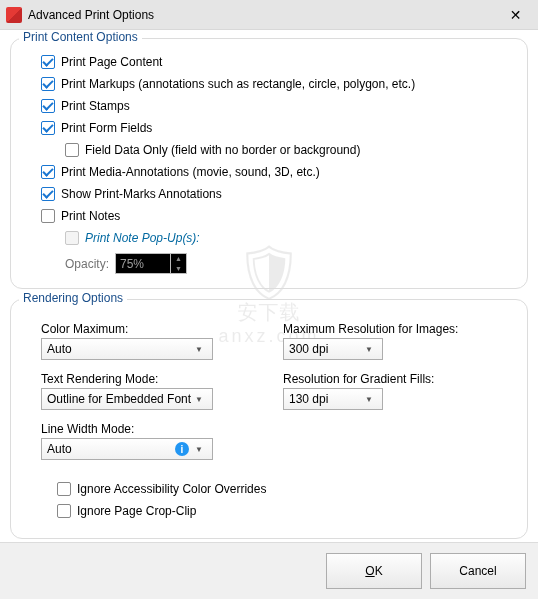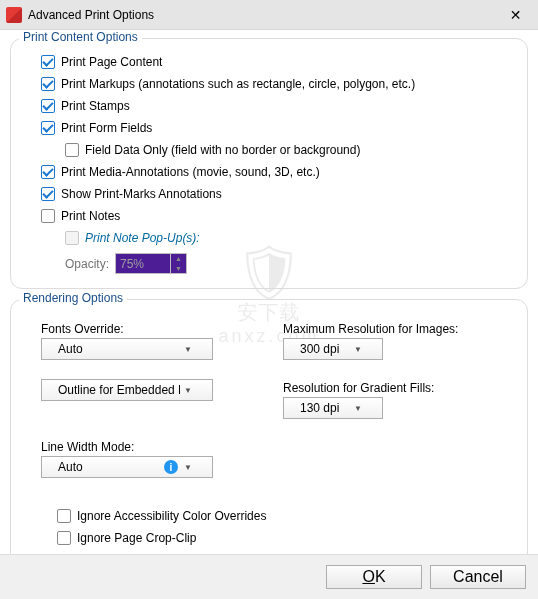--- a/index.html
+++ b/index.html
@@ -88,21 +88,21 @@
 .opacity-row {
   display: flex;
   align-items: center;
   padding: 4px 0 2px 42px;
   gap: 6px;
 }
 .opacity-row .lbl { color: #737373; }
 .opacity-row .spin {
   width: 72px; height: 21px;
   border: 1px solid #bdbdbd;
-  background: #4c1d95;
+  background: #000000;
   display: flex; align-items: center;
   padding: 0 18px 0 4px;
   position: relative;
   color: #9e9e9e;
 }
 .opacity-row .spin .arrows {
   position: absolute; right: 0; top: 0; bottom: 0; width: 16px;
   display: flex; flex-direction: column;
   border-left: 1px solid #bdbdbd;
 }
@@ -118,25 +118,25 @@
   padding: 6px 18px 8px 18px;
 }
 .field-label { font-size: 12px; margin-top: 4px; }
 .combo {
   display: flex;
   align-items: center;
   width: 172px;
   height: 22px;
   border: 1px solid #adadad;
   background: linear-gradient(#fff, #f1f1f1);
-  padding: 0 16px;
+  padding: 0 5px;
   position: relative;
   cursor: pointer;
   margin-top: 2px;
-  margin-bottom: 13px;
+  margin-bottom: 4px;
 }
 .combo.short { width: 100px; }
 .combo .combo-text { flex: 1; white-space: nowrap; overflow: hidden; }
 .combo .caret {
   width: 16px;
   display: flex; align-items: center; justify-content: center;
   font-size: 8px; color: #555;
 }
 .combo .info-icon {
   width: 14px; height: 14px;
@@ -155,26 +155,26 @@
   padding: 10px 12px;
   display: flex;
   justify-content: flex-end;
   gap: 8px;
   background: #f0f0f0;
   position: absolute;
   bottom: 0; left: 0; right: 0;
 }
 .btn {
   min-width: 96px;
-  height: 24px;
+  height: 36px;
   border: 1px solid #adadad;
   background: linear-gradient(#fdfdfd, #e9e9e9);
   cursor: pointer;
   font-family: inherit;
-  font-size: 16px;
+  font-size: 12px;
 }
 .btn .ul { text-decoration: underline; }
 .watermark {
   position: absolute;
   top: 245px; left: 0; right: 0;
   text-align: center;
   pointer-events: none;
   opacity: 0.12;
   color: #666;
 }
@@ -251,34 +251,35 @@
         </div>
       </div>
     </div>
   </div>
 
   <div class="groupbox">
     <div class="legend">Rendering Options</div>
 
     <div class="render-grid">
       <div>
-        <div class="field-label">Fonts Override:</div>
+        <div class="field-label">Color Maximum:</div>
         <div class="combo">
           <span class="combo-text">Auto</span>
           <span class="caret">▼</span>
         </div>
       </div>
       <div>
         <div class="field-label">Maximum Resolution for Images:</div>
         <div class="combo short">
           <span class="combo-text">300 dpi</span>
           <span class="caret">▼</span>
         </div>
       </div>
       <div>
+        <div class="field-label">Text Rendering Mode:</div>
         <div class="combo">
           <span class="combo-text">Outline for Embedded Fonts</span>
           <span class="caret">▼</span>
         </div>
       </div>
       <div>
         <div class="field-label">Resolution for Gradient Fills:</div>
         <div class="combo short">
           <span class="combo-text">130 dpi</span>
           <span class="caret">▼</span>

